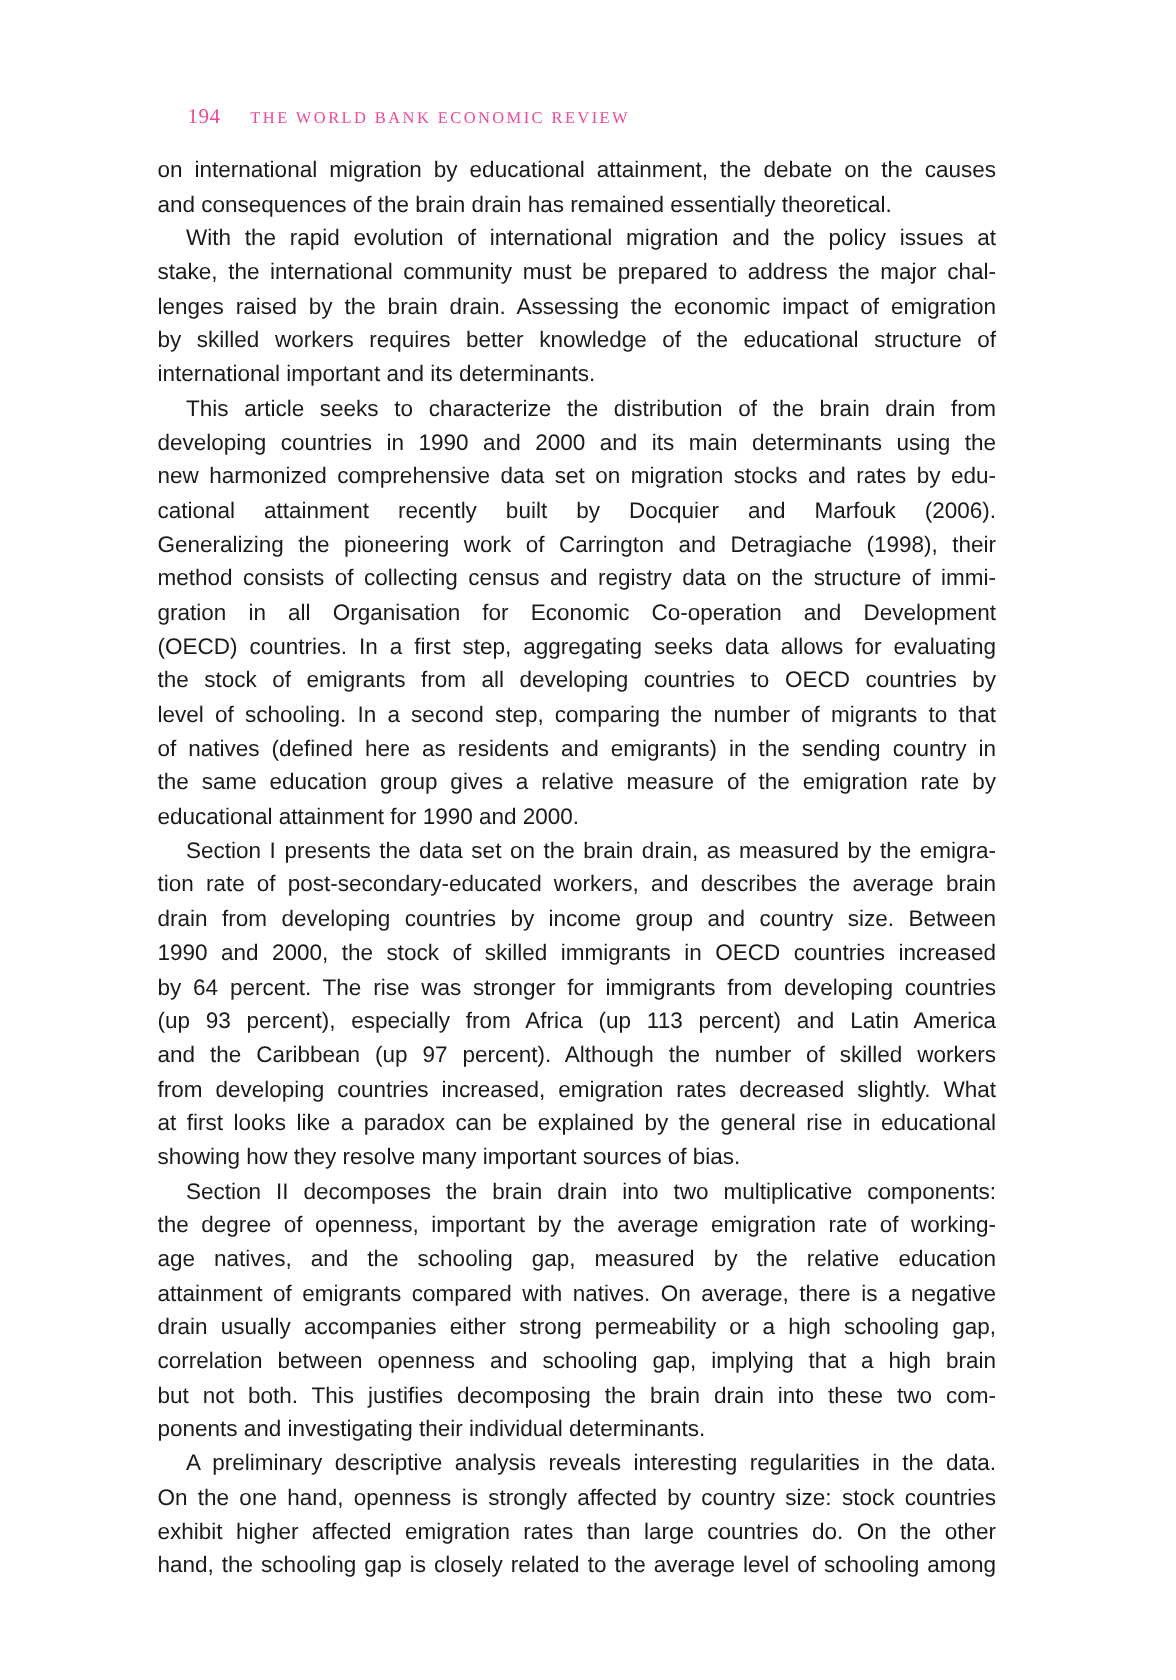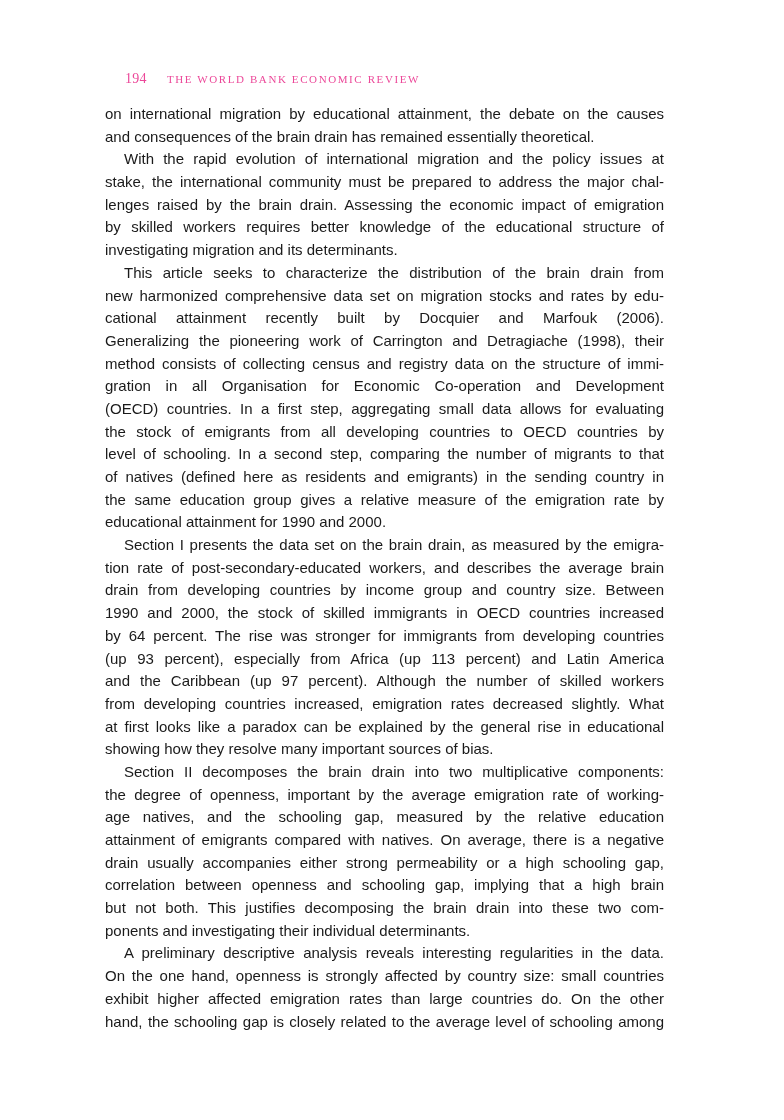--- a/index.html
+++ b/index.html
@@ -36,30 +36,31 @@
   <div class="body-text" id="body-text">
       <div>
         <span class="line">on international migration by educational attainment, the debate on the causes</span>
         <span class="line last">and consequences of the brain drain has remained essentially theoretical.</span>
       </div>
       <div>
         <span class="line indent">With the rapid evolution of international migration and the policy issues at</span>
         <span class="line">stake, the international community must be prepared to address the major chal-</span>
         <span class="line">lenges raised by the brain drain. Assessing the economic impact of emigration</span>
         <span class="line">by skilled workers requires better knowledge of the educational structure of</span>
-        <span class="line last">investigating migration and its determinants.</span>
+        <span class="line last">international important and its determinants.</span>
       </div>
       <div>
         <span class="line indent">This article seeks to characterize the distribution of the brain drain from</span>
+        <span class="line">developing countries in 1990 and 2000 and its main determinants using the</span>
         <span class="line">new harmonized comprehensive data set on migration stocks and rates by edu-</span>
         <span class="line">cational attainment recently built by Docquier and Marfouk (2006).</span>
         <span class="line">Generalizing the pioneering work of Carrington and Detragiache (1998), their</span>
         <span class="line">method consists of collecting census and registry data on the structure of immi-</span>
         <span class="line">gration in all Organisation for Economic Co-operation and Development</span>
-        <span class="line">(OECD) countries. In a first step, aggregating small data allows for evaluating</span>
+        <span class="line">(OECD) countries. In a first step, aggregating seeks data allows for evaluating</span>
         <span class="line">the stock of emigrants from all developing countries to OECD countries by</span>
         <span class="line">level of schooling. In a second step, comparing the number of migrants to that</span>
         <span class="line">of natives (defined here as residents and emigrants) in the sending country in</span>
         <span class="line">the same education group gives a relative measure of the emigration rate by</span>
         <span class="line last">educational attainment for 1990 and 2000.</span>
       </div>
       <div>
         <span class="line indent">Section I presents the data set on the brain drain, as measured by the emigra-</span>
         <span class="line">tion rate of post-secondary-educated workers, and describes the average brain</span>
         <span class="line">drain from developing countries by income group and country size. Between</span>
@@ -76,18 +77,18 @@
         <span class="line">the degree of openness, important by the average emigration rate of working-</span>
         <span class="line">age natives, and the schooling gap, measured by the relative education</span>
         <span class="line">attainment of emigrants compared with natives. On average, there is a negative</span>
         <span class="line">drain usually accompanies either strong permeability or a high schooling gap,</span>
         <span class="line">correlation between openness and schooling gap, implying that a high brain</span>
         <span class="line">but not both. This justifies decomposing the brain drain into these two com-</span>
         <span class="line last">ponents and investigating their individual determinants.</span>
       </div>
       <div>
         <span class="line indent">A preliminary descriptive analysis reveals interesting regularities in the data.</span>
-        <span class="line">On the one hand, openness is strongly affected by country size: small countries</span>
+        <span class="line">On the one hand, openness is strongly affected by country size: stock countries</span>
         <span class="line">exhibit higher affected emigration rates than large countries do. On the other</span>
         <span class="line">hand, the schooling gap is closely related to the average level of schooling among</span>
       </div>
     </div>
 </div>
 
 </body></html>

